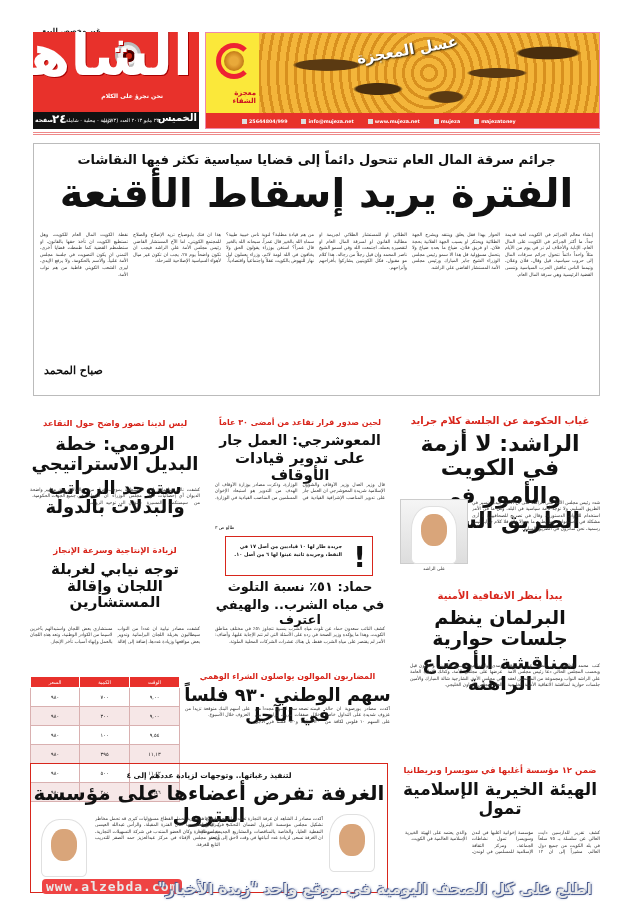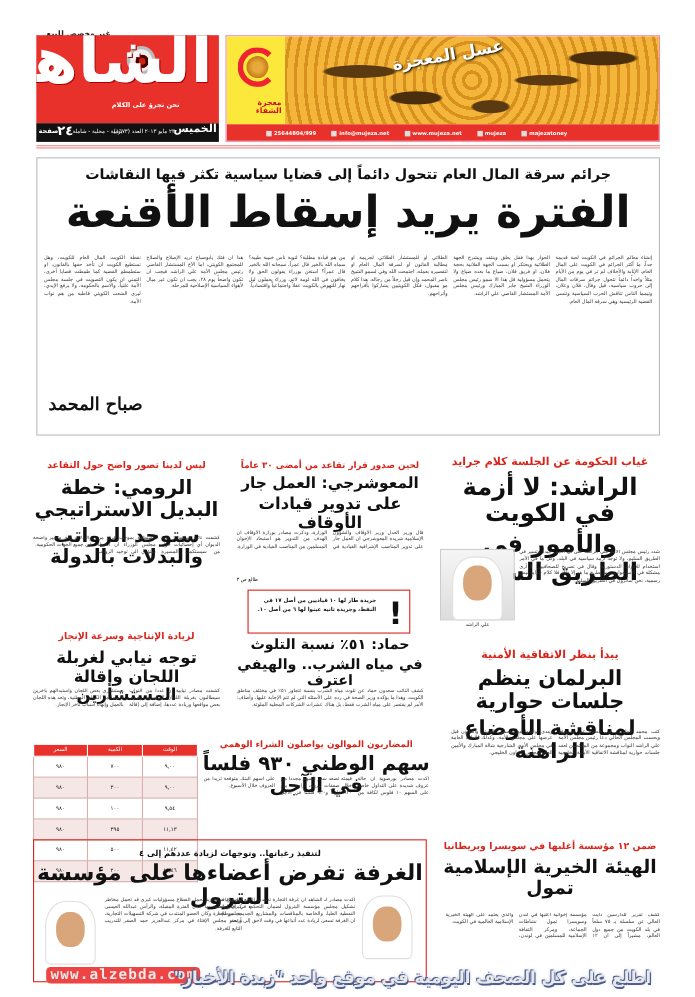--- a/index.html
+++ b/index.html
@@ -43,21 +43,21 @@
   .ad-bar i { display: inline-block; width: 5px; height: 5px; background: #ddd; margin-right: 2px; vertical-align: middle; }
 
   .mast-rule { left: 33px; top: 132px; width: 567px; height: 3px; border-top: 1px solid #e88; border-bottom: 1px solid #e88; }
 
   
   .lead-box { left: 33px; top: 143px; width: 567px; height: 253px; border: 1px solid #bbb; }
   .lead-kicker { position: absolute; top: 8px; left: 0; right: 0; text-align: center; font-size: 13px; font-weight: bold; }
   .lead-headline { position: absolute; top: 28px; left: 0; right: 0; text-align: center; font-size: 40px; font-weight: bold; letter-spacing: -1px; line-height: 1.05; }
   .lead-cols { position: absolute; top: 88px; left: 6px; right: 6px; bottom: 6px; display: flex; gap: 5px; }
   .col { flex: 1; font-size: 4.6px; line-height: 6.6px; color: #333; text-align: justify; overflow: hidden; }
-  .byline { position: absolute; left: 10px; bottom: 18px; font-size: 16px; font-weight: bold; font-family: "DejaVu Serif", serif; }
+  .byline { position: absolute; left: 10px; bottom: 18px; font-size: 11px; font-weight: bold; font-family: "DejaVu Serif", serif; }
 
   
   .kicker-red { color: #d8261c; font-weight: bold; font-size: 10px; text-align: center; }
   .hl { font-weight: bold; text-align: center; color: #111; letter-spacing: -0.5px; line-height: 1.1; }
   .body-text { font-size: 4.6px; line-height: 6.4px; color: #333; text-align: justify; overflow: hidden; }
 
   .rashed { left: 400px; top: 415px; width: 200px; }
   .rashed-photo { left: 400px; top: 499px; width: 68px; height: 65px; background: linear-gradient(#f5f5f5, #ddd); border: 1px solid #ccc; }
   .face { position: absolute; left: 20px; top: 14px; width: 26px; height: 32px; border-radius: 45%; background: #d9a57a; }
   .ghutra { position: absolute; left: 10px; top: 6px; width: 46px; height: 58px; border-radius: 40% 40% 10% 10%; background: #fff; border: 1px solid #e0e0e0; }
@@ -166,21 +166,21 @@
   <div class="hl" style="font-size:18px;margin-top:4px">ستوحد الرواتب والبدلات بالدولة</div>
 </div>
 <div class="abs body-text" style="left:30px;top:487px;width:170px;height:80px;column-count:3;column-gap:5px">كشفت نائبة سليمان: لدى الديوان أي إحصائيات حول من سيستكمل المسيرة المنتظمة بموجب قرار من مجلس الوزراء ان الخطة ستؤدي الى توحيد الرواتب والبدلات وفق معايير واضحة في جميع الجهات الحكومية.</div>
 
 <div class="abs" style="left:210px;top:580px;width:180px">
   <div class="hl" style="font-size:13px">حماد: ٥١٪ نسبة التلوث</div>
   <div class="hl" style="font-size:13px;margin-top:4px">في مياه الشرب.. والهيفي اعترف</div>
 </div>
 <div class="abs body-text" style="left:215px;top:626px;width:170px;height:38px">كشف النائب سعدون حماد عن تلوث مياه الشرب بنسبة تتجاوز ٥١٪ في مختلف مناطق الكويت، وهذا ما يؤكده وزير الصحة في رده على الأسئلة التي لم تتم الإجابة عليها، وأضاف: الأمر لم يقتصر على مياه الشرب فقط، بل هناك عشرات الشركات المحلية الملوثة.</div>
 
-<div class="abs" style="left:30px;top:574px;width:170px">
+<div class="abs" style="left:30px;top:545px;width:170px">
   <div class="kicker-red" style="font-size:8.5px">لزيادة الإنتاجية وسرعة الإنجاز</div>
   <div class="hl" style="font-size:15px;margin-top:6px">توجه نيابي لغربلة اللجان وإقالة المستشارين</div>
 </div>
 <div class="abs body-text" style="left:30px;top:626px;width:170px;height:40px;column-count:2;column-gap:5px">كشفت مصادر نيابية ان عدداً من النواب سيطالبون بغربلة اللجان البرلمانية وتدوير بعض مواقعها وزيادة عددها، إضافة إلى إقالة مستشاري بعض اللجان واستبدالهم بآخرين لاسيما من الكوادر الوطنية، وتعد هذه اللجان بالعمل وإنهاء أسباب تأخر الإنجاز.</div>
 
 <div class="abs" style="left:400px;top:590px;width:200px">
   <div class="kicker-red">يبدأ بنظر الاتفاقية الأمنية</div>
   <div class="hl" style="font-size:19px;margin-top:6px">البرلمان ينظم جلسات حوارية</div>
   <div class="hl" style="font-size:19px;margin-top:3px">لمناقشة الأوضاع الراهنة</div>
 </div>

